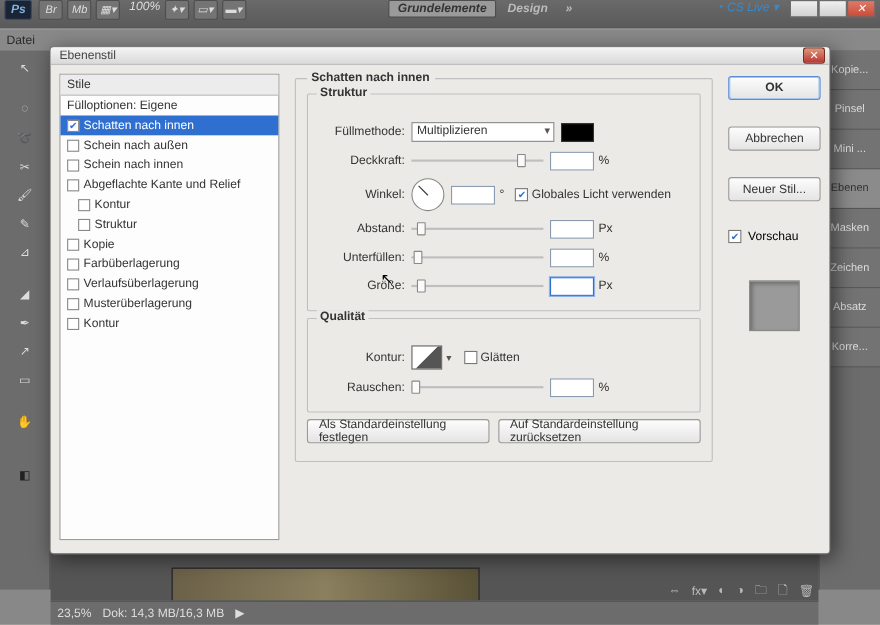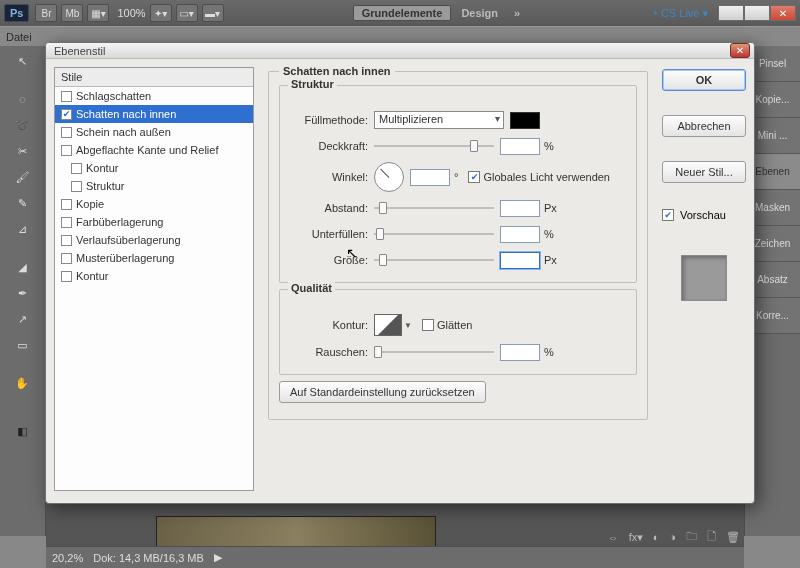--- a/index.html
+++ b/index.html
@@ -1,17 +1,17 @@
 <!DOCTYPE html>
 <html><head>
 <meta charset="utf-8">
 <style>
   * { box-sizing: border-box; font-family: "Segoe UI", Tahoma, sans-serif; }
   body { margin:0; background:#888; width:800px; height:568px; overflow:hidden; position:relative; font-size:11px;}
-  .topbar { height:26px; background:linear-gradient(#6a6a6a,#595959); display:flex; align-items:center; padding:0 4px; color:#ddd;}
+  .topbar { height:26px; background:linear-gradient(#6a6a6a,#595959); display:flex; align-items:flex-start; padding:0 4px; color:#ddd;font-style:italic;}
   .ps-badge{background:#1a2434;color:#7fb1e5;font-weight:bold;font-size:11px;padding:2px 5px;border:1px solid #3a4a62;border-radius:2px;margin-right:6px;}
   .tb-btn{background:#747474;border:1px solid #4d4d4d;border-radius:2px;height:18px;min-width:22px;margin-right:4px;display:flex;align-items:center;justify-content:center;color:#ddd;font-size:10px;}
   .tb-mid{display:flex;align-items:center;gap:4px;margin-left:auto;margin-right:auto;}
   .essential{background:#9a9a9a;border:1px solid #4d4d4d;color:#333;font-weight:bold;padding:1px 8px;border-radius:2px;font-size:11px;}
   .design{color:#bbb;margin:0 6px;font-weight:bold;}
   .cslive{color:#3a89c9;margin-right:6px;display:flex;align-items:center;gap:3px;}
   .winbtns{display:flex;gap:0;margin-left:4px;}
   .winbtn{width:26px;height:16px;border:1px solid #6b6b6b;background:linear-gradient(#f0f0f0,#d0d0d0);display:flex;align-items:center;justify-content:center;font-size:10px;}
   .winbtn.close{background:linear-gradient(#e07a6a,#c94b37);color:#fff;}
   .menubar{height:20px;background:#898989;border-top:1px solid #9a9a9a;display:flex;align-items:center;padding-left:6px;color:#2a2a2a;font-size:11px;}
@@ -106,22 +106,22 @@
   <div class="tool">✒</div>
   <div class="tool">↗</div>
   <div class="tool">▭</div>
   <div style="height:8px"></div>
   <div class="tool">✋</div>
   <div style="height:18px"></div>
   <div class="tool" style="color:#222">◧</div>
 </div>
 
 <div class="rightpanels">
+  <div class="rp">Kopie...</div>
   <div class="rp">Pinsel</div>
-  <div class="rp">Kopie...</div>
   <div class="rp">Mini ...</div>
   <div class="rp active">Ebenen</div>
   <div class="rp">Masken</div>
   <div class="rp">Zeichen</div>
   <div class="rp">Absatz</div>
   <div class="rp">Korre...</div>
 </div>
 
 <div class="canvas">
   <div class="ruler"></div>
@@ -132,45 +132,48 @@
   <span>⇔</span>
   <span>fx▾</span>
   <span>◐</span>
   <span>◑</span>
   <span>🗀</span>
   <span>🗋</span>
   <span>🗑</span>
 </div>
 
 <div class="statusbar">
-  <span>20,2%</span>
+  <span>23,5%</span>
   <span>Dok: 14,3 MB/16,3 MB</span>
   <span>▶</span>
 </div>
 
 <div class="dialog">
   <div class="dlg-title">
     <span>Ebenenstil</span>
     <span class="dlg-close">✕</span>
   </div>
   <div class="dlg-body">
     <div class="stylelist">
       <div class="sl-head">Stile</div>
+      <div class="sl-item">
+          <span>Fülloptionen: Eigene</span>
+        </div>
       <div id="style-items">
-          <div class="sl-item">
-            <span class="sl-cb"></span>
-            <span>Schlagschatten</span>
-          </div>
           <div class="sl-item selected">
             <span class="sl-cb">✔</span>
             <span>Schatten nach innen</span>
           </div>
           <div class="sl-item">
             <span class="sl-cb"></span>
             <span>Schein nach außen</span>
+          </div>
+          <div class="sl-item">
+            <span class="sl-cb"></span>
+            <span>Schein nach innen</span>
           </div>
           <div class="sl-item">
             <span class="sl-cb"></span>
             <span>Abgeflachte Kante und Relief</span>
           </div>
           <div class="sl-item sub">
             <span class="sl-cb"></span>
             <span>Kontur</span>
           </div>
           <div class="sl-item sub">
@@ -269,20 +272,23 @@
             <span class="lbl">Rauschen:</span>
             <div class="slider">
                 <span class="thumb" style="left:0"></span>
               </div>
             <input class="txtnum" value="0" style="">
             <span class="unit">%</span>
           </div>
         </div>
 
         <div class="row" style="gap:8px;margin-top:4px;">
+          <div class="btn">
+              <span>Als Standardeinstellung festlegen</span>
+            </div>
           <div class="btn">
               <span>Auf Standardeinstellung zurücksetzen</span>
             </div>
         </div>
       </fieldset>
     </div>
 
     <div class="rightcol">
       <div class="btn okbtn">
           <span>OK</span>

